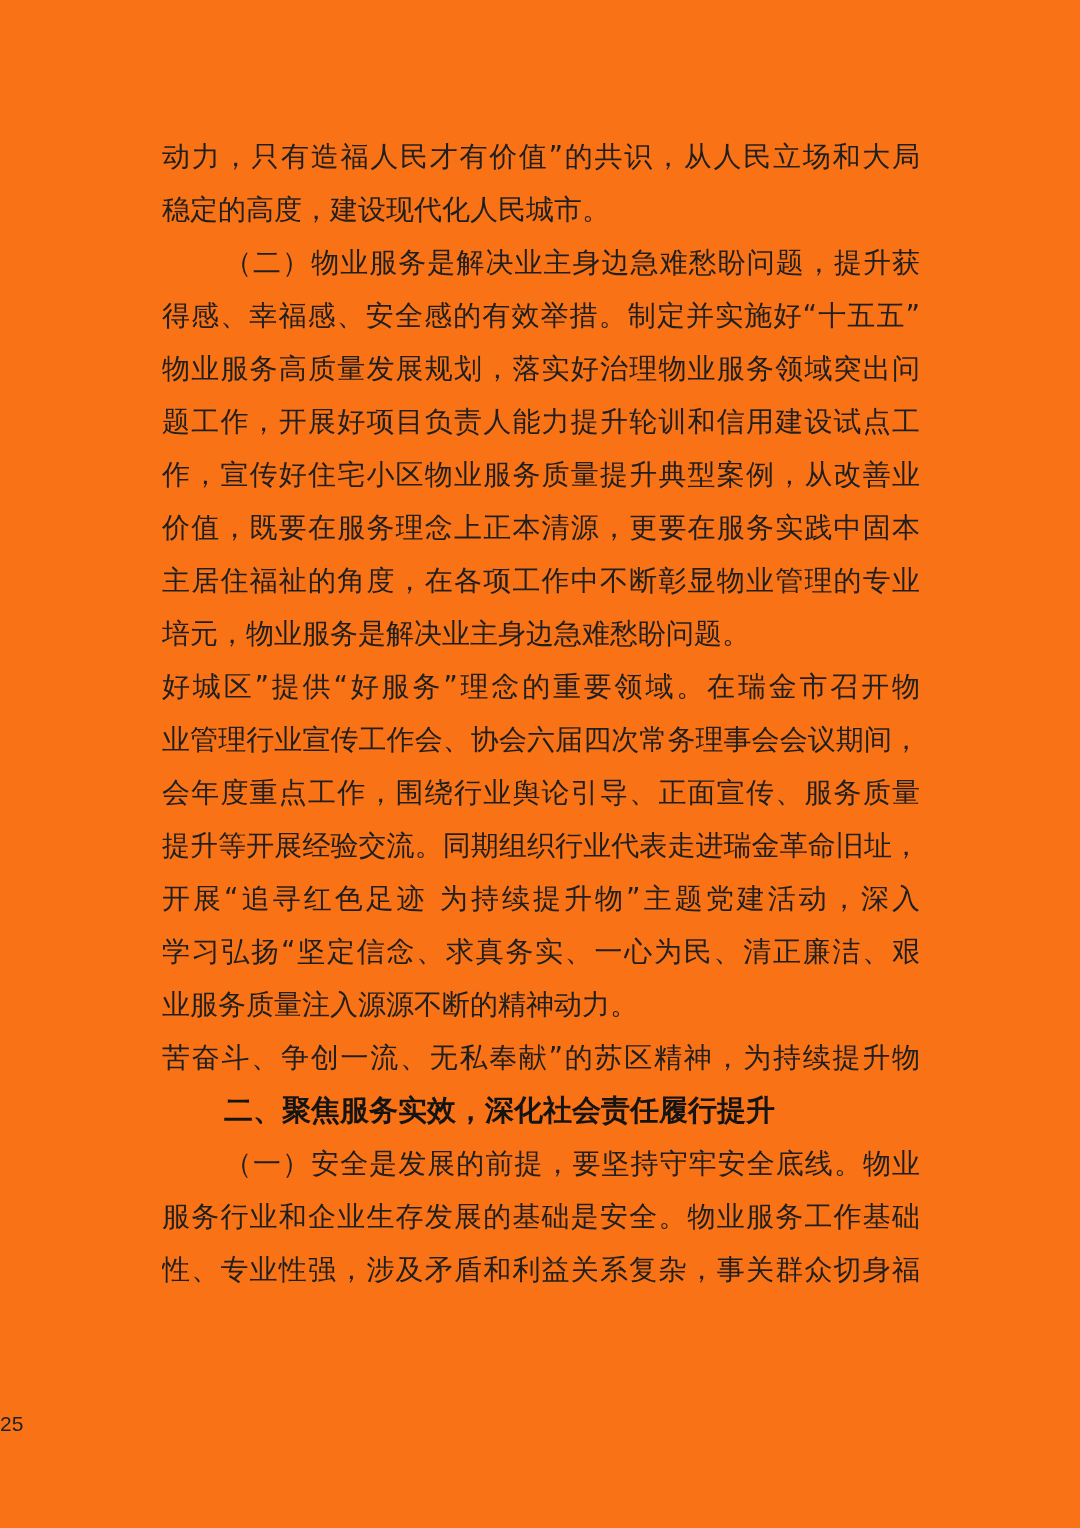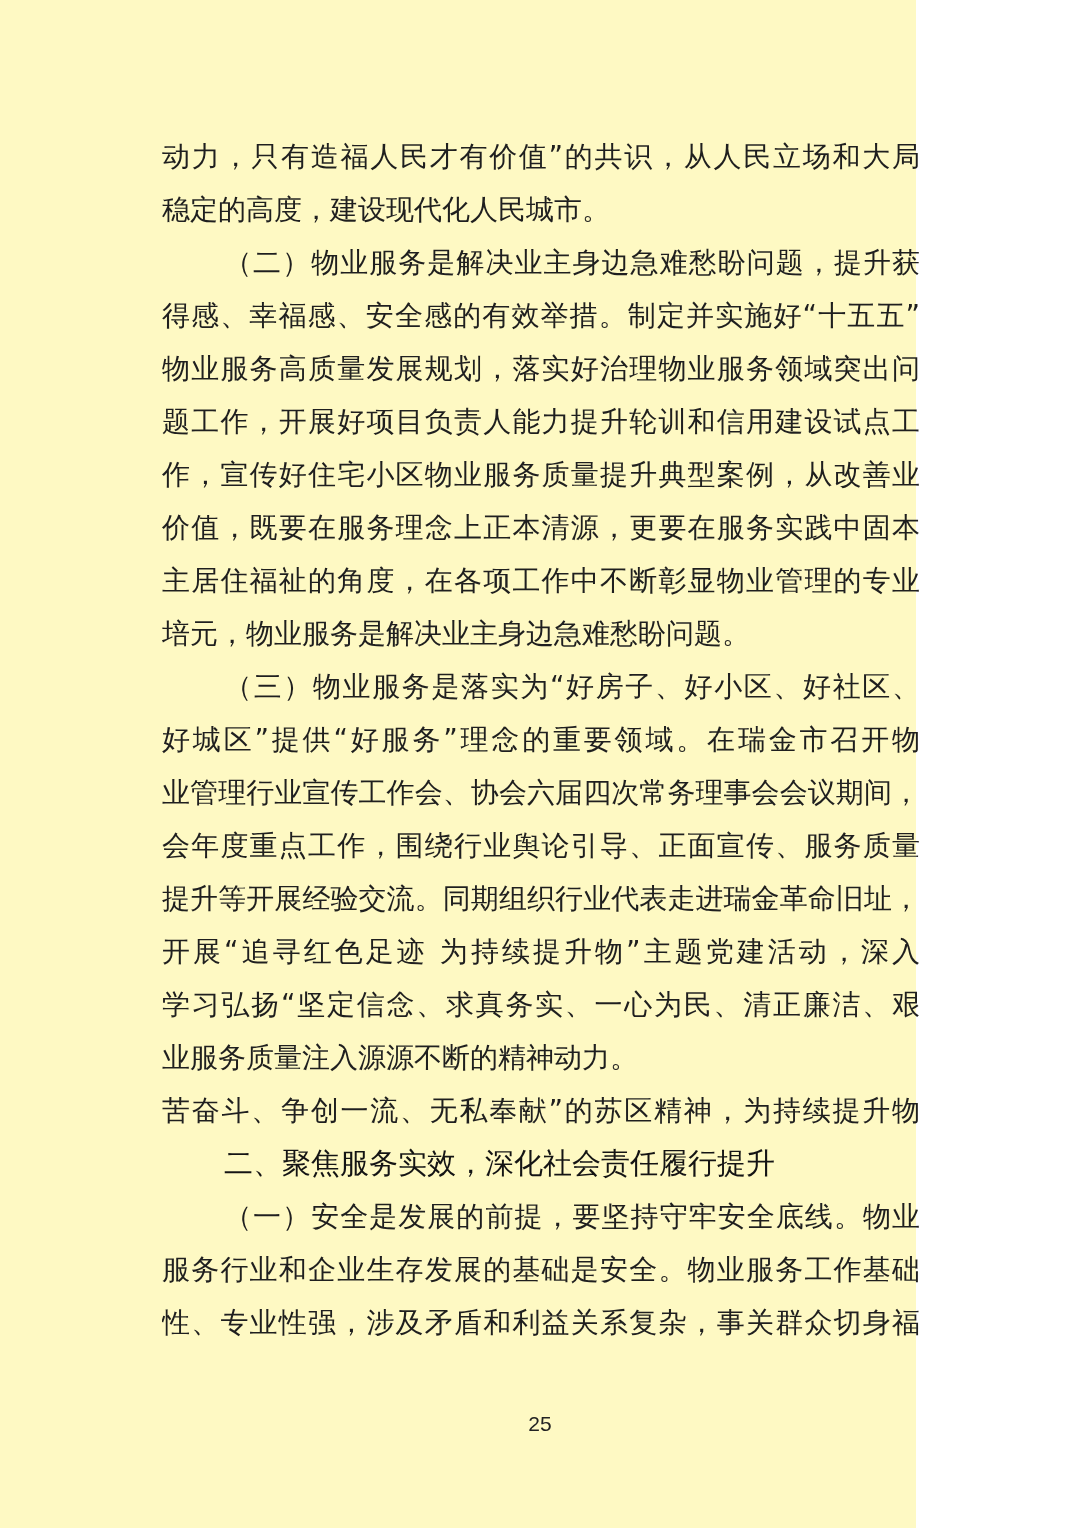--- a/index.html
+++ b/index.html
@@ -10,23 +10,23 @@
   body {
     width: 1080px;
     height: 1528px;
     position: relative;
     font-family: "DejaVu Sans", sans-serif;
   }
   .page {
     position: absolute;
     left: 0;
     top: 0;
-    width: 916px;
+    width: 1080px;
     height: 1528px;
-    background: #fef9c3;
+    background: #f97316;
   }
   .text-block {
     position: absolute;
     left: 162px;
     top: 130px;
     width: 758px;
   }
   .line {
     height: 53px;
     line-height: 53px;
@@ -40,55 +40,53 @@
     font-family: "DejaVu Sans", sans-serif;
   }
   .para-end {
     text-align: center;
     text-align-last: left;
   }
   .indent {
     text-indent: 62px;
   }
   .heading {
-    font-weight: 400;
+    font-weight: 700;
     font-size: 29px;
     text-align: left;
     text-align-last: left;
     color: #141414;
   }
   .page-number {
     position: absolute;
     left: 0;
     top: 1408px;
     width: 1080px;
     height: 32px;
     line-height: 32px;
-    text-align: center;
     font-size: 21px;
     color: #222222;
     font-family: "Liberation Sans", sans-serif;
   }
 </style>
 </head>
 <body>
 
 <div class="page">
   <div class="text-block">
     <div class="line">动力，只有造福人民才有价值”的共识，从人民立场和大局</div>
     <div class="line para-end">稳定的高度，建设现代化人民城市。</div>
     <div class="line indent">（二）物业服务是解决业主身边急难愁盼问题，提升获</div>
     <div class="line">得感、幸福感、安全感的有效举措。制定并实施好“十五五”</div>
     <div class="line">物业服务高质量发展规划，落实好治理物业服务领域突出问</div>
     <div class="line">题工作，开展好项目负责人能力提升轮训和信用建设试点工</div>
     <div class="line">作，宣传好住宅小区物业服务质量提升典型案例，从改善业</div>
     <div class="line">价值，既要在服务理念上正本清源，更要在服务实践中固本</div>
     <div class="line">主居住福祉的角度，在各项工作中不断彰显物业管理的专业</div>
     <div class="line para-end">培元，物业服务是解决业主身边急难愁盼问题。</div>
-    <div class="line indent">（三）物业服务是落实为“好房子、好小区、好社区、</div>
     <div class="line">好城区”提供“好服务”理念的重要领域。在瑞金市召开物</div>
     <div class="line">业管理行业宣传工作会、协会六届四次常务理事会会议期间，</div>
     <div class="line">会年度重点工作，围绕行业舆论引导、正面宣传、服务质量</div>
     <div class="line">提升等开展经验交流。同期组织行业代表走进瑞金革命旧址，</div>
     <div class="line">开展“追寻红色足迹 为持续提升物”主题党建活动，深入</div>
     <div class="line">学习弘扬“坚定信念、求真务实、一心为民、清正廉洁、艰</div>
     <div class="line para-end">业服务质量注入源源不断的精神动力。</div>
     <div class="line">苦奋斗、争创一流、无私奉献”的苏区精神，为持续提升物</div>
     <div class="line heading indent">二、聚焦服务实效，深化社会责任履行提升</div>
     <div class="line indent">（一）安全是发展的前提，要坚持守牢安全底线。物业</div>

